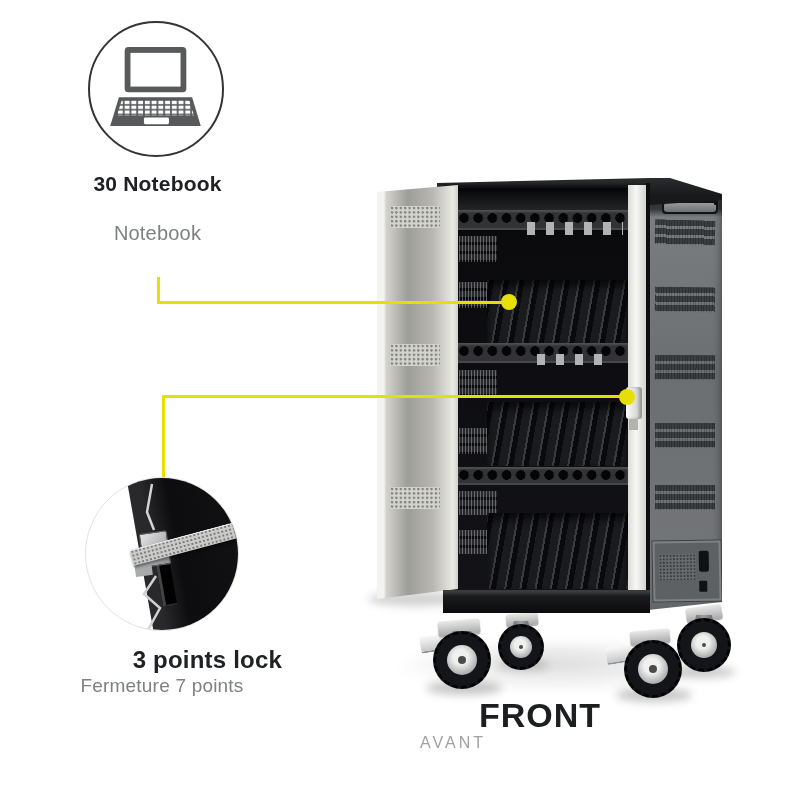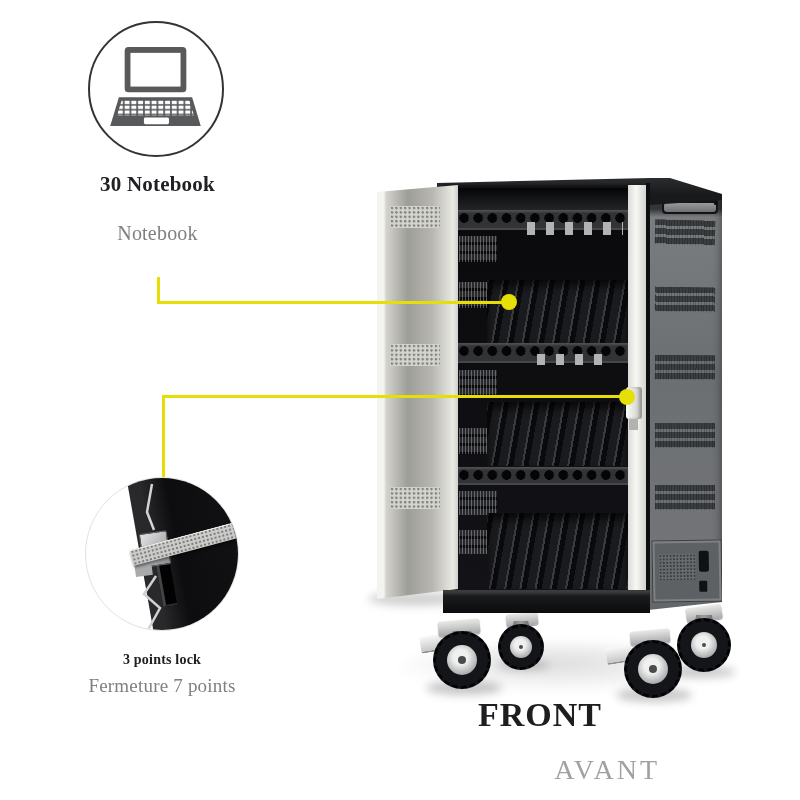--- a/index.html
+++ b/index.html
@@ -4,21 +4,21 @@
 <style>
   :root{
     --yellow:#e5df06;
     --ink:#202124;
     --gray-text:#7e8083;
     --light-gray-text:#9fa1a3;
   }
   html,body{margin:0;padding:0;background:#fff;}
   #canvas{
     position:relative;width:800px;height:800px;background:#ffffff;
-    font-family:Liberation Serif, serif;overflow:hidden;
+    font-family:Liberation Sans, sans-serif;overflow:hidden;
   }
   .abs{position:absolute;}
 
   
   .co-title{font-weight:bold;color:var(--ink);font-size:21px;line-height:24px;text-align:center;letter-spacing:.2px;}
   .co-sub{font-weight:normal;color:var(--gray-text);font-size:20px;line-height:23px;text-align:center;letter-spacing:.2px;}
 
   
   .yline{position:absolute;background:var(--yellow);z-index:40;}
   .ydot{position:absolute;width:16px;height:16px;border-radius:50%;background:var(--yellow);z-index:41;}
@@ -126,22 +126,22 @@
   .bracket{position:absolute;border-radius:3px;background:linear-gradient(180deg,#eaeae8,#a6a7a9);
     box-shadow:0 1px 1px rgba(0,0,0,.4);}
   .fork{position:absolute;background:linear-gradient(90deg,#6b6c6e,#9c9d9f 50%,#5c5d5f);
     clip-path:polygon(18% 0,82% 0,100% 100%,0 100%);}
   .brake{position:absolute;border-radius:2px;background:linear-gradient(180deg,#fafaf8,#c7c8ca);
     border-bottom:2px solid #8e8f91;}
 
   
   #front-label{left:420px;top:696px;width:240px;text-align:center;font-size:34px;font-weight:bold;
     color:#1d1e20;letter-spacing:1px;}
-  #avant-label{left:420px;top:734px;width:240px;text-align:right;font-size:28px;
-    color:var(--light-gray-text);letter-spacing:3px;margin-top:20px;}
+  #avant-label{left:420px;top:734px;width:240px;text-align:left;font-size:16px;
+    color:var(--light-gray-text);letter-spacing:3px;}
 </style>
 </head>
 <body>
 
 <div id="canvas">
 
   <div class="icon-circle" id="laptop-circle">
     <svg width="131" height="131" viewBox="0 0 136 136">
       <defs>
         <pattern id="keys" width="7" height="5" patternUnits="userSpaceOnUse">
@@ -175,21 +175,21 @@
       <div class="lc-slot"></div>
     </div>
     <div class="lc-latch"></div>
     <div class="lc-latch2"></div>
     <div class="lc-strip"></div>
     <svg class="abs" style="left:0;top:0;z-index:4;" width="154" height="154" viewBox="0 0 154 154">
       <polyline points="66,6 61,34 68,52" fill="none" stroke="#d2d3d5" stroke-width="2.5"></polyline>
       <polyline points="70,98 58,116 74,130 62,152" fill="none" stroke="#cfd0d2" stroke-width="2.5"></polyline>
     </svg>
   </div>
-  <div class="abs co-title" style="left:42px;top:648px;width:240px;font-size:14px;">3 points lock</div>
+  <div class="abs co-title" style="left:42px;top:648px;width:240px;font-size:24px;text-align:right;">3 points lock</div>
   <div class="abs co-sub" style="left:42px;top:674px;width:240px;font-size:19px;">Fermeture 7 points</div>
 
   <div class="shadow" style="left:400px;top:642px;width:330px;height:52px;background:radial-gradient(ellipse at 48% 42%,rgba(0,0,0,.13),rgba(0,0,0,0) 70%);"></div>
   <div class="shadow" style="left:426px;top:681px;width:76px;height:14px;background:rgba(0,0,0,.22);"></div>
   <div class="shadow" style="left:497px;top:660px;width:52px;height:10px;background:rgba(0,0,0,.20);"></div>
   <div class="shadow" style="left:616px;top:688px;width:76px;height:14px;background:rgba(0,0,0,.22);"></div>
   <div class="shadow" style="left:670px;top:666px;width:66px;height:12px;background:rgba(0,0,0,.20);"></div>
 
   <div class="abs" id="side-panel">
     <div id="handle-recess">

